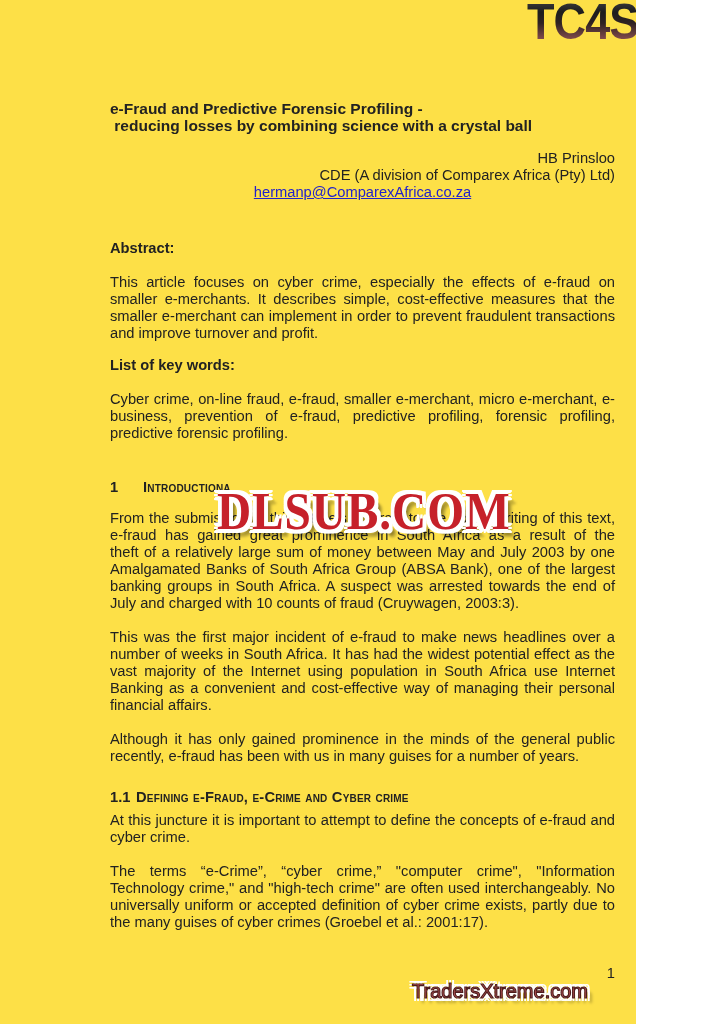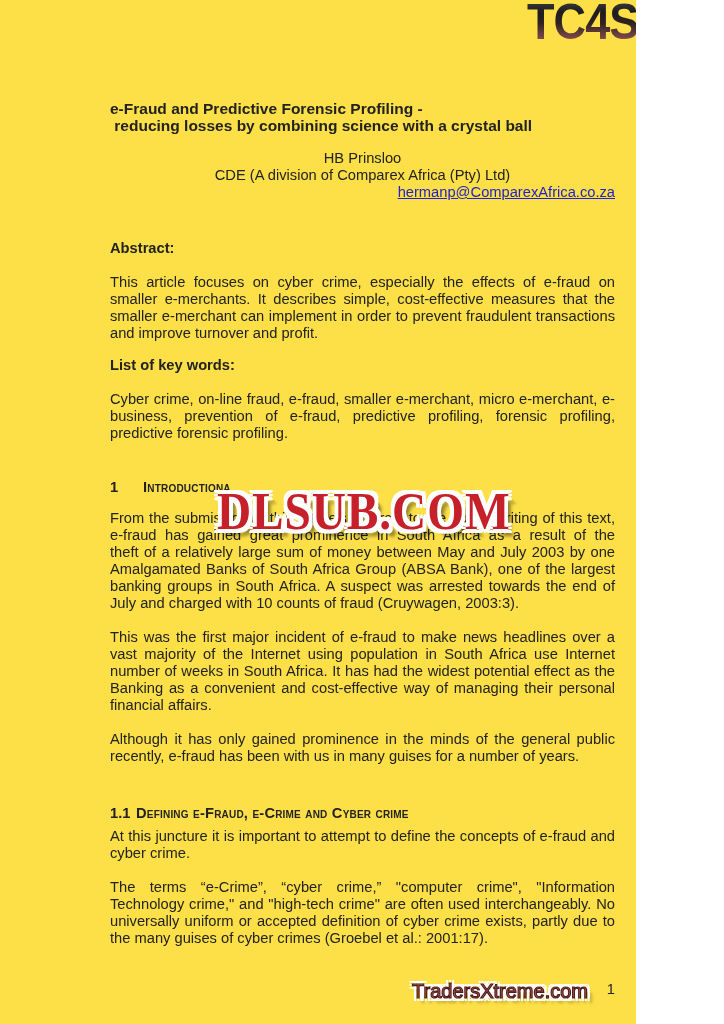--- a/index.html
+++ b/index.html
@@ -7,28 +7,28 @@
     position:relative;width:636px;height:1024px;background:#fde047;overflow:hidden;
     font-family:"Liberation Sans","DejaVu Sans",sans-serif;color:#222222;
   }
   
   #doc-content{
     position:absolute;left:110px;top:100px;width:505px;z-index:1;
     font-size:14.7px;line-height:17px;
   }
   .block-title{font-weight:bold;font-size:15.5px;}
   .tline{white-space:pre-wrap;}
-  .block-author{margin-top:16px;text-align:center;}
-  .block-email{text-align:right;}
+  .block-author{margin-top:16px;text-align:right;}
+  .block-email{text-align:center;}
   .email-link{color:#2222cc;text-decoration:underline;cursor:pointer;}
   .block-h{margin-top:15px;font-weight:bold;}
   .block-email + .block-h{margin-top:39px;}
   .block-hnum{font-weight:bold;}
   .block-hnum.level1{margin-top:37px;}
-  .block-hnum.level2{margin-top:40px;}
+  .block-hnum.level2{margin-top:24px;}
   .block-hnum .num{display:inline-block;}
   .block-hnum.level1 .num{width:33px;}
   .block-hnum.level2 .num{width:26px;}
   .block-hnum .htext{font-variant:small-caps;letter-spacing:0.2px;}
   .block-p{margin-top:17px;}
   .block-h + .block-p{}
   .block-hnum.level1 + .block-p{margin-top:14px;}
   .block-hnum.level2 + .block-p{margin-top:6px;}
   .jline{text-align:justify;text-align-last:justify;}
   .jline.last{text-align-last:left;}
@@ -96,22 +96,22 @@
       <div class="block-p">
         <div class="jline">From the submission of this article's abstract to the actual writing of this text,</div>
         <div class="jline">e-fraud has gained great prominence in South Africa as a result of the</div>
         <div class="jline">theft of a relatively large sum of money between May and July 2003 by one</div>
         <div class="jline">Amalgamated Banks of South Africa Group (ABSA Bank), one of the largest</div>
         <div class="jline">banking groups in South Africa.  A suspect was arrested towards the end of</div>
         <div class="jline last">July and charged with 10 counts of fraud (Cruywagen, 2003:3).</div>
       </div>
       <div class="block-p">
         <div class="jline">This was the first major incident of e-fraud to make news headlines over a</div>
+        <div class="jline">number of weeks in South Africa.  It has had the widest potential effect as the</div>
         <div class="jline">vast majority of the Internet using population in South Africa use Internet</div>
-        <div class="jline">number of weeks in South Africa.  It has had the widest potential effect as the</div>
         <div class="jline">Banking as a convenient and cost-effective way of managing their personal</div>
         <div class="jline last">financial affairs.</div>
       </div>
       <div class="block-p">
         <div class="jline">Although it has only gained prominence in the minds of the general public</div>
         <div class="jline last">recently, e-fraud has been with us in many guises for a number of years.</div>
       </div>
       <div class="block-hnum level2"><span class="num">1.1</span><span class="htext">Defining e-Fraud, e-Crime and Cyber crime</span></div>
       <div class="block-p">
         <div class="jline">At this juncture it is important to attempt to define the concepts of e-fraud and</div>

